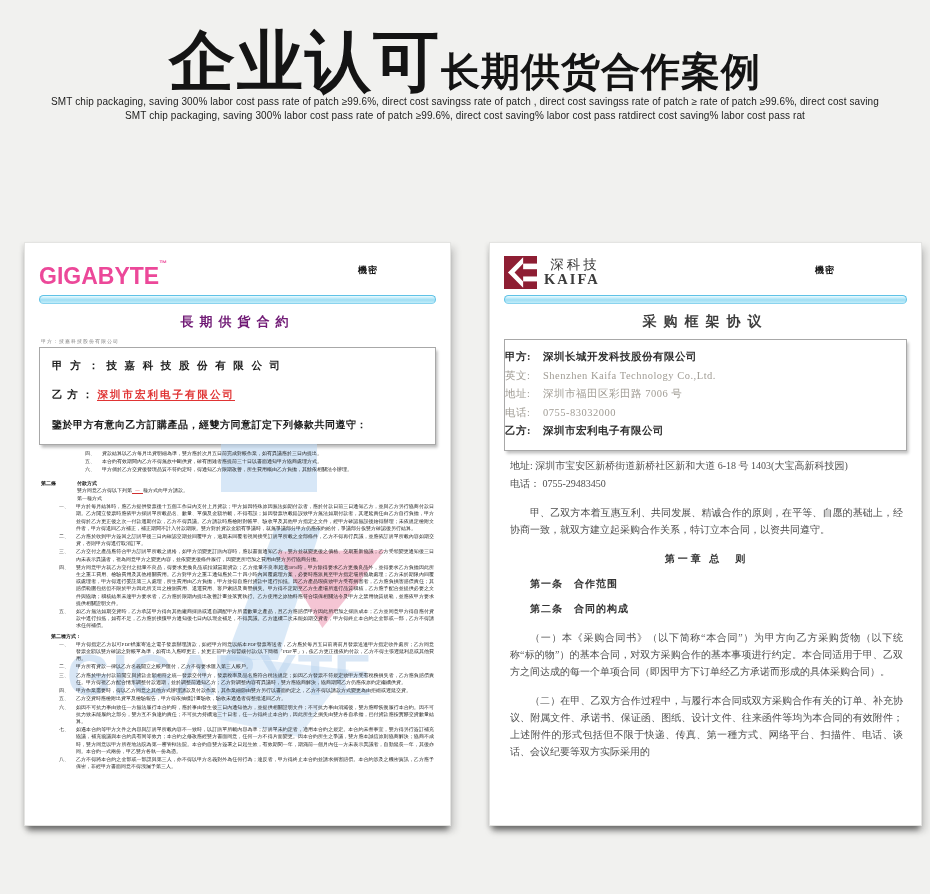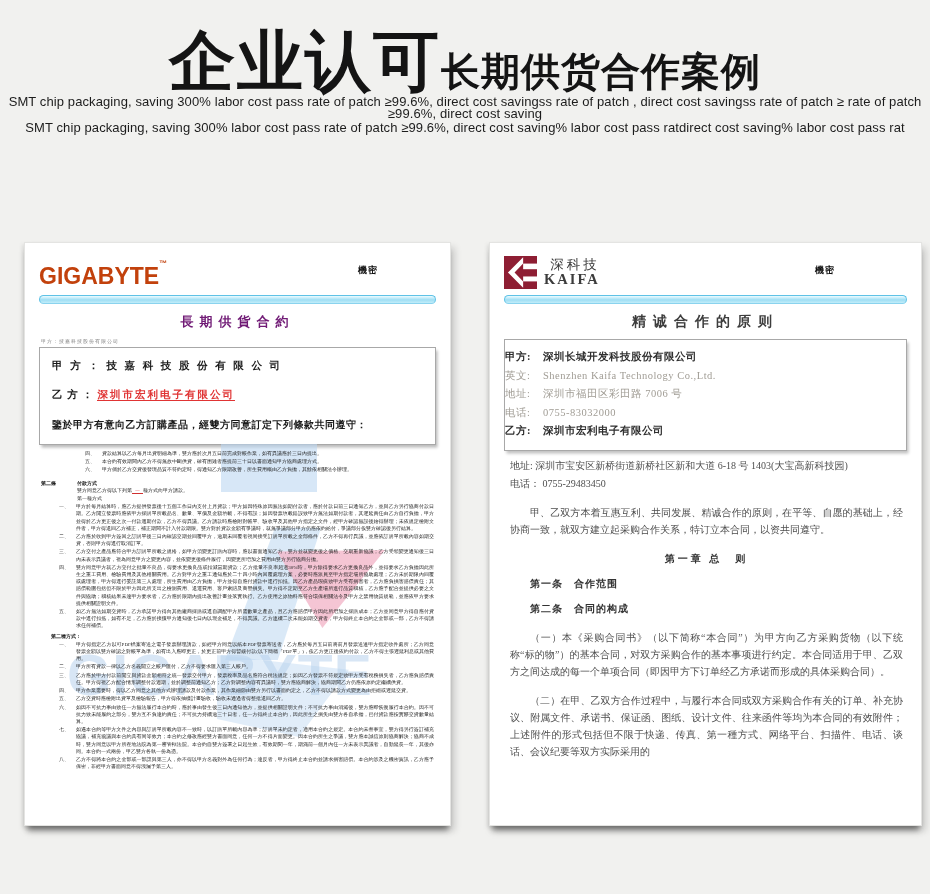--- a/index.html
+++ b/index.html
@@ -4,37 +4,37 @@
 <style>
   html,body{margin:0;padding:0;width:930px;height:894px;overflow:hidden;
     background:#f1f1ef;font-family:"Liberation Sans",sans-serif;}
   .page{position:relative;width:930px;height:894px;background:#f1f1ef;}
 
   
   .hero{position:absolute;top:28px;left:0;width:100%;text-align:center;color:#141414;}
   .hero-titles{display:flex;justify-content:center;align-items:flex-end;line-height:1;}
   .t-main{font-size:66px;font-weight:bold;letter-spacing:2px;}
   .t-sub{font-size:39px;font-weight:bold;padding-bottom:3px;letter-spacing:1px;}
-  .tagline{font-size:13px;color:#1c1c1c;margin-top:2px;line-height:12px;letter-spacing:0.1px;}
+  .tagline{font-size:10px;color:#1c1c1c;margin-top:2px;line-height:12px;letter-spacing:0.1px;}
   .tagline:first-of-type{margin-top:6px;}
 
   
   .doc{position:absolute;top:242px;width:427px;height:584px;background:#ffffff;
        box-shadow:0 7px 6px -3px rgba(35,35,35,.55), 4px 5px 7px rgba(0,0,0,.14), -2px 2px 4px rgba(0,0,0,.08);
        box-sizing:border-box;padding:13px 14px 0 14px;overflow:hidden;border:1px solid #e4e4e2;}
   .doc-left{left:24px;}
   .doc-right{left:489px;width:433px;}
 
   .doc-head{position:relative;height:36px;}
   .conf{position:absolute;top:8px;font-size:9px;font-weight:bold;color:#111;
         font-family:"Liberation Serif",serif;letter-spacing:1px;}
   .doc-left .conf{right:58px;}
   .doc-right .conf{right:72px;}
 
-  .gb-logo{color:#c2410c;font-size:23px;font-weight:800;letter-spacing:0px;padding-top:3px;
+  .gb-logo{color:#ec4899;font-size:23px;font-weight:800;letter-spacing:0px;padding-top:3px;
            font-family:"Liberation Sans",sans-serif;}
   .gb-logo sup{font-size:8px;vertical-align:18px;}
 
   .kf-head{display:flex;align-items:center;gap:7px;padding-top:0px;}
   .kf-logo{width:33px;height:33px;flex:none;}
   .kf-names{line-height:1.05;color:#3a3a3a;text-align:right;}
   .kf-cn{font-size:13.5px;letter-spacing:3px;font-family:"Liberation Serif",serif;}
   .kf-en{font-size:14.5px;font-weight:bold;letter-spacing:2px;font-family:"Liberation Serif",serif;color:#3c3c3c;}
 
   .bar{height:7px;border-radius:5px;margin-top:3px;
@@ -220,21 +220,21 @@
           <rect x="58" y="62" width="42" height="15" fill="#ffffff"></rect>
         </svg>
         <div class="kf-names">
           <div class="kf-cn">深科技</div>
           <div class="kf-en">KAIFA</div>
         </div>
       </div>
       <span class="conf">機密</span>
     </div>
     <div class="bar"></div>
-    <div class="doc-title serif">精诚合作的原则</div>
+    <div class="doc-title serif">采购框架协议</div>
     <div class="kbox" id="kf-box">
         <div class="kb-row">
           <span class="kb-label">甲方:</span>
           <span class="kb-text">深圳长城开发科技股份有限公司</span>
         </div>
         <div class="kb-row muted">
           <span class="kb-label">英文:</span>
           <span class="kb-text">Shenzhen Kaifa Technology Co.,Ltd.</span>
         </div>
         <div class="kb-row muted">

